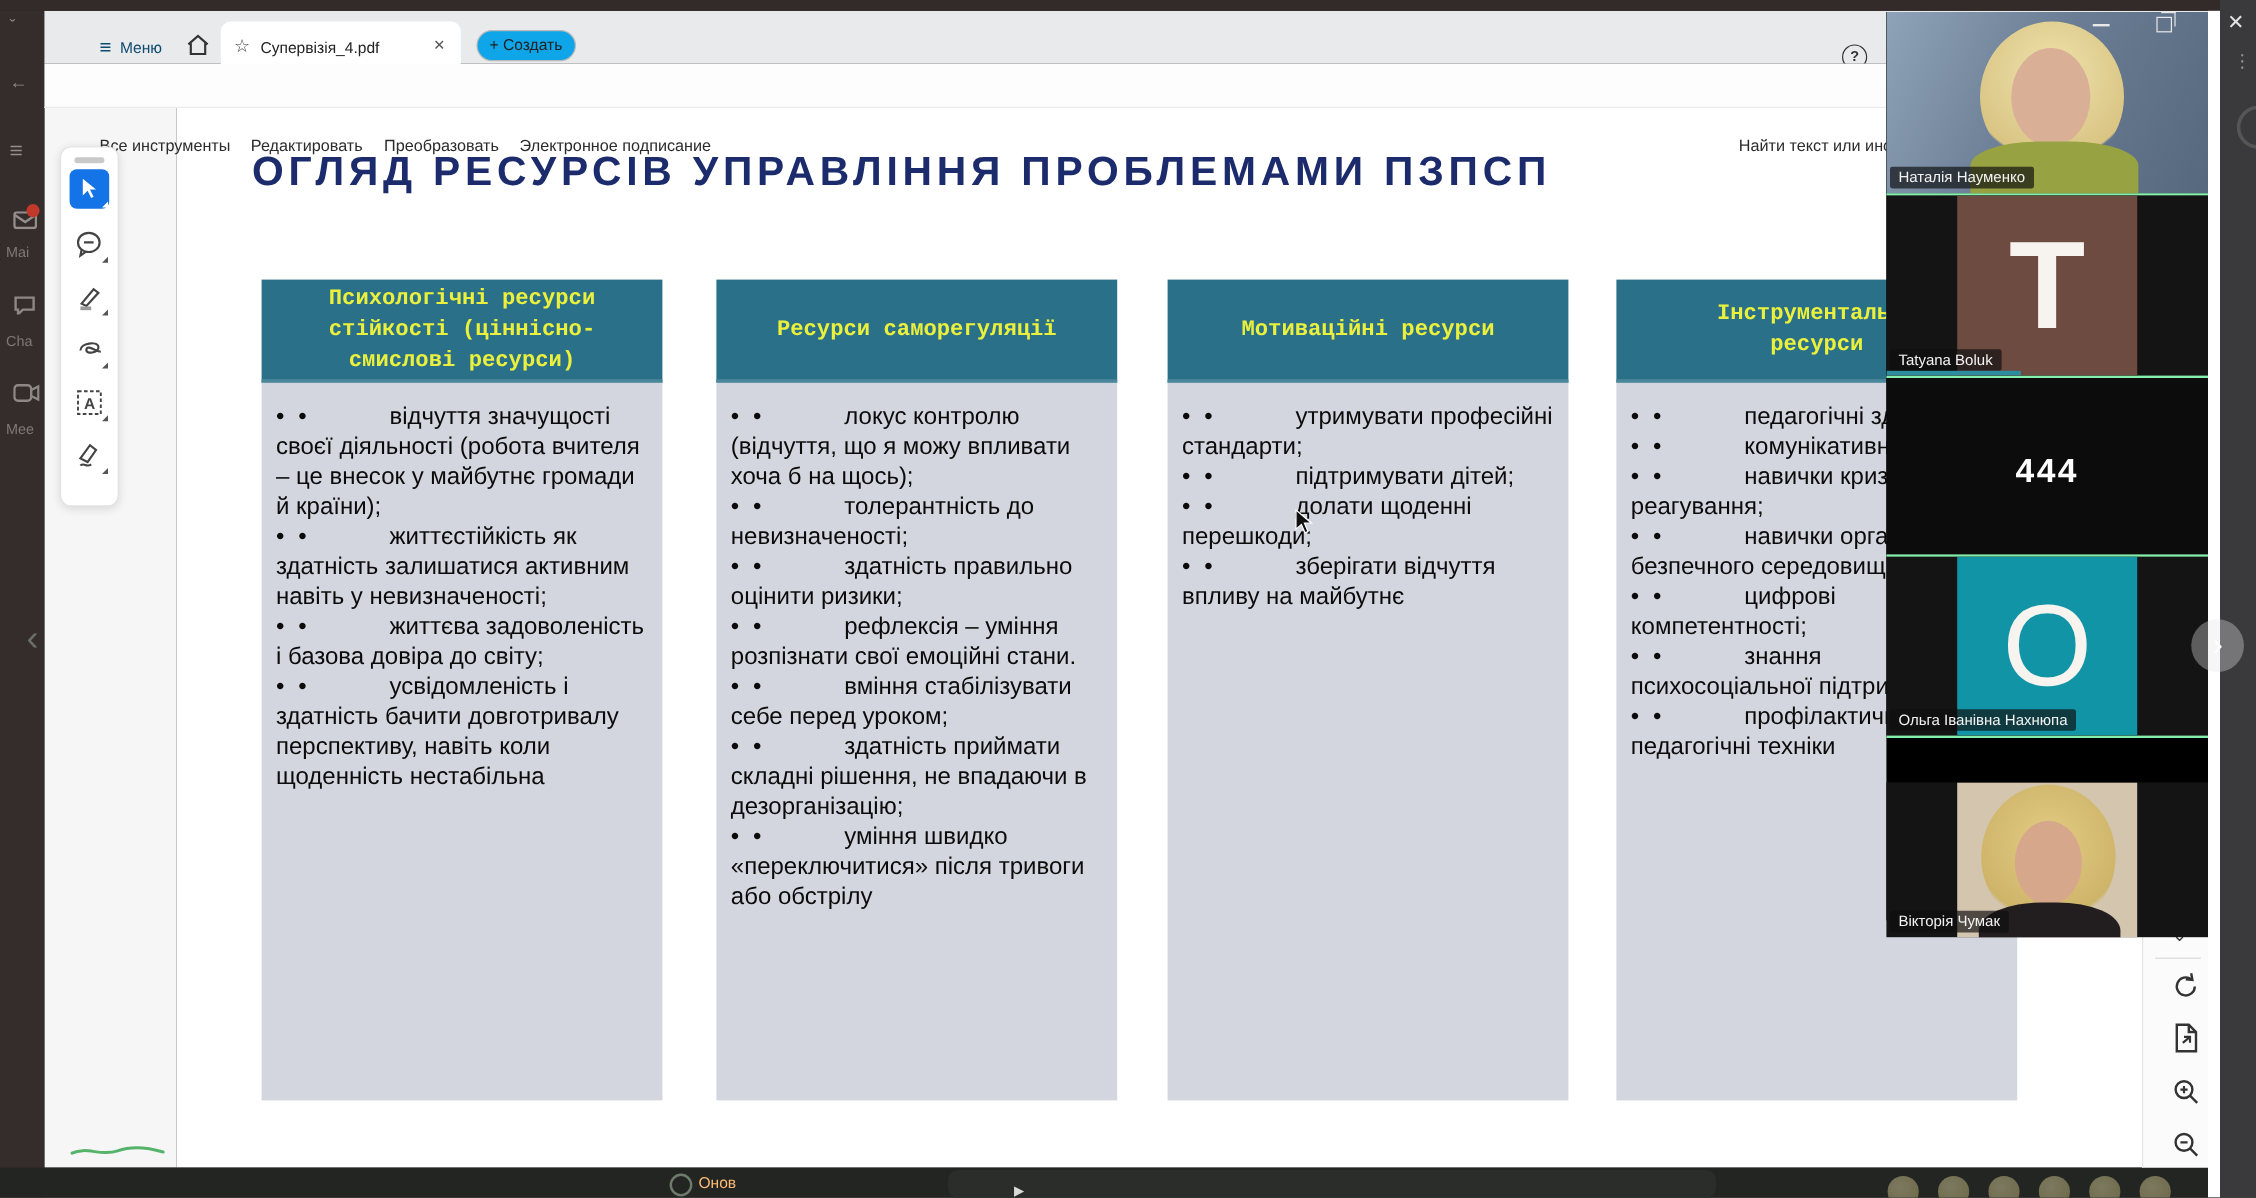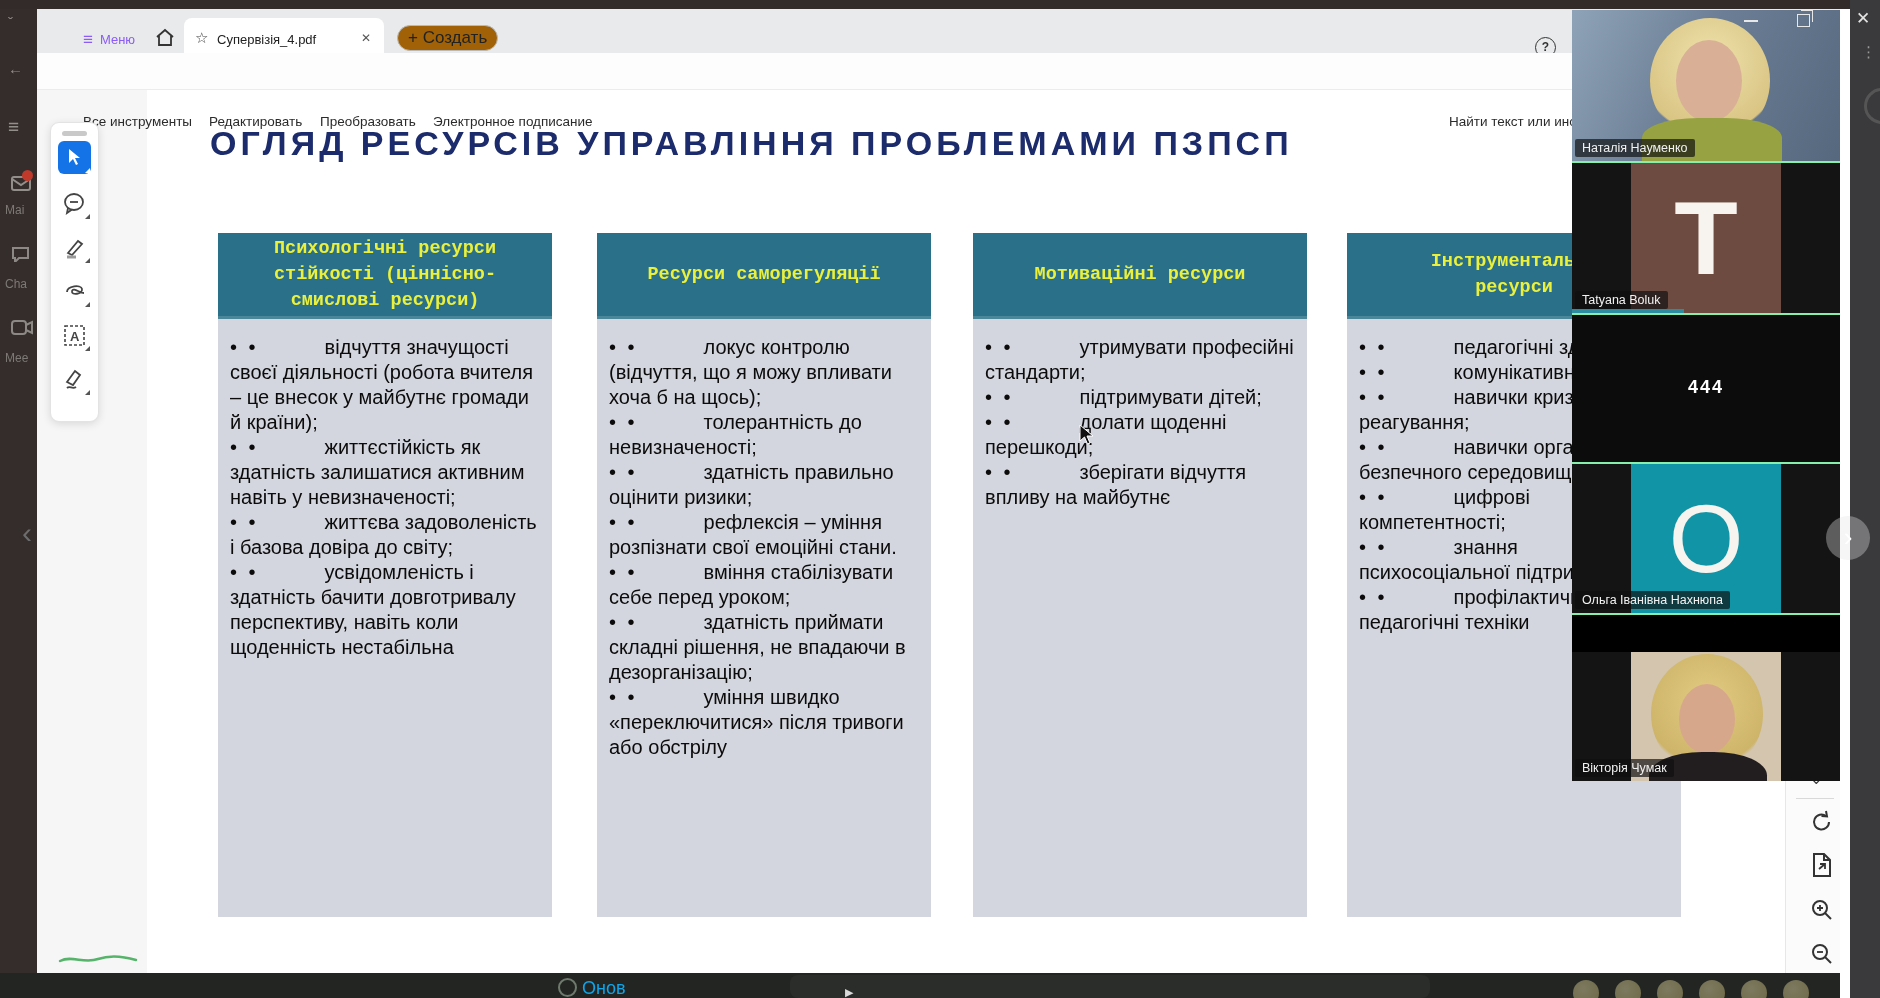--- a/index.html
+++ b/index.html
@@ -15,29 +15,29 @@
   #rail-badge{position:absolute;left:22px;top:170px;width:11px;height:11px;border-radius:6px;background:#c0392b;}
   #bottom-strip{left:0;top:973px;width:1850px;height:25px;background:#232522;z-index:40;}
 
   
   #tabbar{left:37px;top:9px;width:1813px;height:44px;background:#e9eaec;z-index:6;}
   #toolbar{left:37px;top:53px;width:1813px;height:36px;background:#fdfdfd;border-bottom:1px solid #ececec;z-index:6;}
   #doc-margin{left:37px;top:89px;width:110px;height:884px;background:#f6f6f7;z-index:4;}
   #page{left:147px;top:89px;width:1703px;height:884px;background:#ffffff;z-index:4;}
 
   .tb-item{position:absolute;top:61px;font-size:13.5px;color:#2b2b2b;cursor:pointer;}
-  #menu-btn{left:46px;top:21px;font-size:13px;color:#8b5cf6;}
+  #menu-btn{left:46px;top:21px;font-size:13px;color:#0c4a6e;}
   #menu-glyph{font-size:17px;margin-right:7px;vertical-align:-1px;}
   #home-icon{left:118px;top:19px;}
   #tab{left:147px;top:9px;width:200px;height:44px;background:#fff;border-radius:8px 8px 0 0;}
   #tab-star{position:absolute;left:11px;top:11px;font-size:15px;color:#444;}
   #tab-title{position:absolute;left:33px;top:14px;font-size:13px;color:#222;white-space:nowrap;}
   #tab-close{position:absolute;left:177px;top:13px;font-size:12px;color:#555;}
   #create-btn{left:360px;top:16px;height:24px;padding:0 10px;border:1px solid #b9b9b9;border-radius:13px;
-              font-size:17px;color:#222;line-height:24px;background:#a16207;}
+              font-size:13px;color:#222;line-height:24px;background:#0ea5e9;}
   #help-btn{left:1498px;top:28px;width:19px;height:19px;border:1.6px solid #333;border-radius:50%;
             font-size:12px;color:#333;text-align:center;line-height:18px;font-weight:bold;}
   #apps-grid{left:1538px;top:29px;width:18px;height:18px;}
   #apps-grid i{position:absolute;width:4px;height:4px;background:#3c3c3c;}
   #apps-dot{position:absolute;left:12px;top:-4px;width:9px;height:9px;border-radius:5px;background:#2b6bf3;}
   #search-tools{left:1412px;top:61px;font-size:13.5px;color:#2b2b2b;white-space:nowrap;width:158px;overflow:hidden;}
 
   
   #tools-panel{left:50px;top:122px;width:47px;height:298px;background:#fff;border:1px solid #e3e3e3;
                border-radius:9px;box-shadow:0 2px 8px rgba(0,0,0,.12);z-index:20;}
@@ -82,21 +82,21 @@
   #tile-2{top:305px;height:147px;}
   #tile-3{top:454px;height:149px;}
   #tile-4{top:605px;height:129px;border-bottom:none;margin-top:37px;}
   #tile-0 .scene{position:absolute;inset:0;background:linear-gradient(115deg,#8fa3b8 0%,#6b7e95 45%,#55687e 100%);filter:blur(.5px);}
   .hair{position:absolute;border-radius:50%;}
   #nat-hair{left:78px;top:8px;width:120px;height:125px;background:radial-gradient(circle at 50% 35%,#efe3ad,#d9c483 70%,transparent 72%);}
   #nat-face{position:absolute;left:104px;top:30px;width:66px;height:82px;border-radius:50%;background:#d9b096;}
   #nat-body{position:absolute;left:70px;top:108px;width:140px;height:50px;border-radius:40% 40% 0 0;background:#97a243;}
   #speak-bar{position:absolute;left:0;bottom:0;width:112px;height:4px;background:#2d8ca0;z-index:3;}
   #num-label{position:absolute;left:0;top:62px;width:100%;text-align:center;color:#fff;
-             font-size:18px;font-weight:bold;letter-spacing:2px;}
+             font-size:28px;font-weight:bold;letter-spacing:2px;}
   #vic-photo{position:absolute;left:59px;top:0;width:150px;height:100%;background:#d3c5ae;}
   #vic-hair{left:20px;top:2px;width:112px;height:120px;background:radial-gradient(circle at 50% 40%,#e3cc84,#cdb469 68%,transparent 72%);}
   #vic-face{position:absolute;left:48px;top:32px;width:56px;height:70px;border-radius:50%;background:#d7a78b;}
   #vic-body{position:absolute;left:18px;top:100px;width:118px;height:52px;border-radius:45% 45% 0 0;background:#221e20;}
   #win-min{position:absolute;right:82px;top:10px;width:14px;height:2px;background:#e8e8e8;}
   #win-restore{position:absolute;right:30px;top:4px;width:11px;height:11px;border:1.6px solid #e8e8e8;}
   #win-restore::before{content:"";position:absolute;left:3px;top:-5px;width:11px;height:11px;border:1.6px solid #e8e8e8;border-bottom:none;border-left:none;}
 
   #panel-border{left:1840px;top:0;width:10px;height:998px;background:#ffffff;z-index:55;}
 
@@ -106,21 +106,21 @@
   #more-dots{position:absolute;left:11px;top:48px;color:#9a9a9a;font-size:15px;letter-spacing:0;line-height:8px;}
   #ghost-avatar{position:absolute;left:14px;top:88px;width:30px;height:30px;border:3px solid #555;border-radius:50%;}
 
   
   #right-rail{left:1785px;top:766px;width:55px;height:207px;background:#fbfbfb;z-index:45;border-left:1px solid #e7e7e7;}
   .rail-btn{position:absolute;left:24px;color:#333;}
   #rail-div{position:absolute;left:10px;top:32px;width:38px;height:1px;background:#d9d9d9;}
 
   
   #upd-circle{position:absolute;left:558px;top:978px;width:15px;height:15px;border:2px solid #6e7a6c;border-radius:50%;z-index:41;}
-  #upd-label{position:absolute;left:582px;top:978px;color:#0ea5e9;font-size:18px;z-index:41;}
+  #upd-label{position:absolute;left:582px;top:978px;color:#fdba74;font-size:13px;z-index:41;}
   #ghost-pill{position:absolute;left:790px;top:975px;width:640px;height:23px;border-radius:8px;background:#2b2d2a;z-index:40;}
   #play-cursor{position:absolute;left:845px;top:986px;color:#dadada;font-size:11px;z-index:42;}
   #emoji-row{position:absolute;left:1573px;top:980px;width:260px;height:18px;z-index:70;opacity:.8;}
   .emoji{position:absolute;top:0;width:26px;height:26px;border-radius:50%;
          background:radial-gradient(circle at 40% 35%,#efe6b0,#cdbd72);opacity:.55;}
 </style>
 </head>
 <body>
 
 <div class="abs" id="top-strip"></div>

